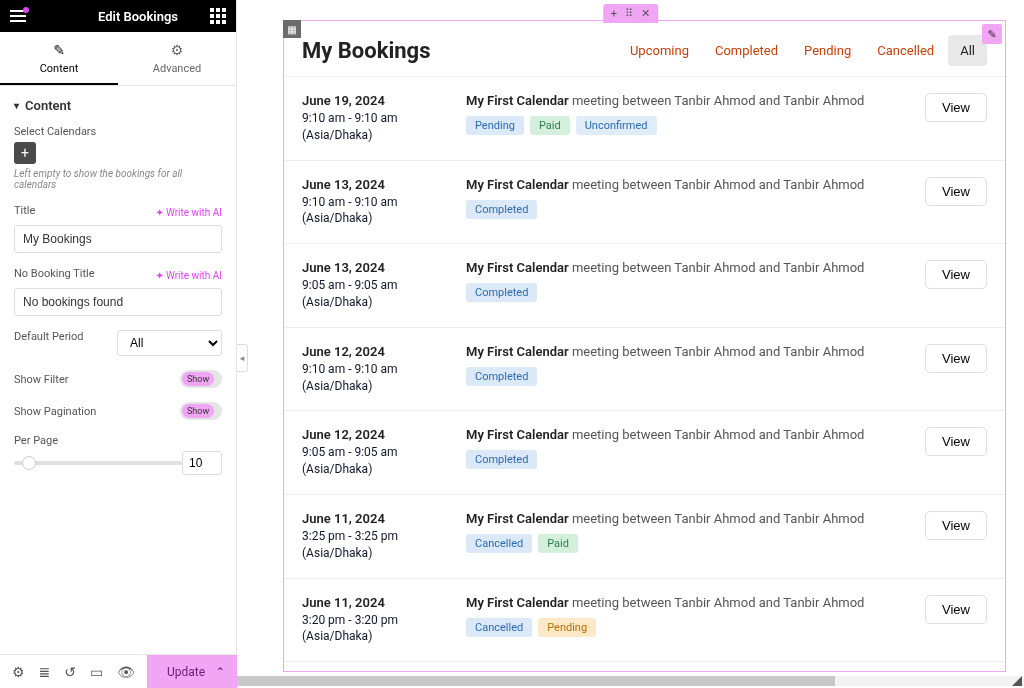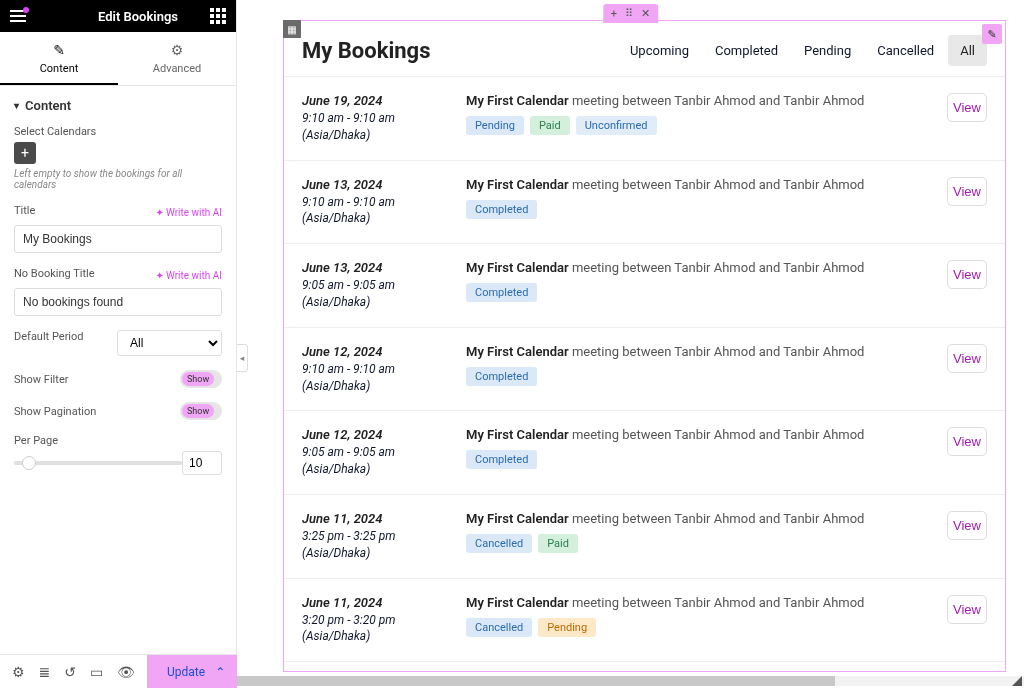--- a/index.html
+++ b/index.html
@@ -33,48 +33,48 @@
 .toggle-row { display: flex; justify-content: space-between; align-items: center; margin-bottom: 14px; }
 .toggle { width: 42px; height: 18px; background: #e5e5e5; border-radius: 10px; position: relative; cursor: pointer; text-align: center; }
 .toggle-pill { position: absolute; left: 2px; top: 2px; height: 14px; background: #f0a6f5; border-radius: 8px; padding: 0 5px; font-size: 9px; line-height: 14px; color: #333; }
 .slider-row { display: flex; align-items: center; }
 .slider-track { flex: 1; height: 4px; background: #e0e0e0; border-radius: 2px; position: relative; }
 .slider-thumb { width: 14px; height: 14px; background: #fff; border: 1px solid #ccc; border-radius: 50%; position: absolute; top: -5px; left: 8px; cursor: pointer; }
 .num-input { width: 40px; border: 1px solid #ddd; border-radius: 3px; padding: 4px 6px; font-size: 12px; text-align: left; }
 .bottombar { height: 34px; background: #fff; border-top: 1px solid #e6e6e6; display: flex; align-items: center; }
 .bottom-icons { display: flex; gap: 14px; padding: 0 12px; flex: 1; }
 .bottom-icon { color: #555; cursor: pointer; font-size: 14px; }
-.update-btn { background: #f0a6f5; color: #1d4ed8; padding: 8px 20px; height: 100%; display: flex; align-items: center; gap: 10px; font-size: 12px; cursor: pointer; justify-content: flex-end; }
+.update-btn { background: #f0a6f5; color: #701a75; padding: 8px 20px; height: 100%; display: flex; align-items: center; gap: 10px; font-size: 12px; cursor: pointer; justify-content: flex-end; }
 .canvas { flex: 1; position: relative; overflow: hidden; background: #fff; }
 .widget-handle { position: absolute; top: 4px; left: 50%; transform: translateX(-50%); background: #f0a6f5; border-radius: 3px 3px 0 0; padding: 3px 8px; display: flex; gap: 8px; font-size: 11px; color: #555; z-index: 5; }
 .widget-handle span { cursor: pointer; }
 .widget-frame { position: absolute; top: 20px; left: 46px; right: 18px; bottom: 16px; border: 1px solid #f0a6f5; background: #fff; overflow-y: auto; }
 .widget-edge { position: absolute; top: 20px; left: 46px; width: 18px; height: 18px; background: #6b6b6b; color: #fff; font-size: 10px; display: flex; align-items: center; justify-content: center; cursor: pointer; z-index: 4; }
 .edit-pencil { position: absolute; top: 24px; right: 22px; width: 20px; height: 20px; background: #f0a6f5; display: flex; align-items: center; justify-content: center; font-size: 11px; cursor: pointer; z-index: 4; border-radius: 2px; }
 .bookings-header { display: flex; justify-content: space-between; align-items: center; padding: 14px 18px 10px; border-bottom: 1px solid #eee; }
 .bookings-title { font-size: 22px; font-weight: 700; color: #222; }
 .filter-tabs { display: flex; gap: 2px; }
-.filter-tab { padding: 8px 12px; font-size: 13px; color: #0f172a; cursor: pointer; border-radius: 4px; }
+.filter-tab { padding: 8px 12px; font-size: 13px; color: #c2410c; cursor: pointer; border-radius: 4px; }
 .filter-tab.active { background: #e8e8e8; color: #222; }
 .booking-item { display: flex; padding: 16px 18px; border-bottom: 1px solid #eee; gap: 24px; }
-.booking-date { width: 140px; flex-shrink: 0; font-style: italic; }
+.booking-date { width: 140px; flex-shrink: 0; }
 .booking-date-main { font-weight: 600; font-size: 13px; color: #222; margin-bottom: 2px; }
 .booking-date-sub { font-size: 12px; color: #0f172a; line-height: 1.4; }
 .booking-body { flex: 1; }
 .booking-title-row { font-size: 13px; color: #555; margin-bottom: 8px; }
 .booking-calendar-name { font-weight: 600; color: #222; }
 .tags { display: flex; gap: 6px; }
 .tag { padding: 3px 9px; border-radius: 3px; font-size: 11px; }
 .tag-pending { background: #dbe8f7; color: #2b6cb0; }
 .tag-paid { background: #d4f0dd; color: #2e7d4f; }
 .tag-unconfirmed { background: #e0ecf7; color: #2b6cb0; }
 .tag-completed { background: #dbe8f7; color: #2b6cb0; }
 .tag-cancelled { background: #dbe8f7; color: #2b6cb0; }
 .tag-pending-orange { background: #fde8c8; color: #b86e00; }
-.view-btn { border: 1px solid #ddd; background: #fff; padding: 6px 5px; border-radius: 5px; font-size: 13px; color: #a21caf; cursor: pointer; align-self: flex-start; }
+.view-btn { border: 1px solid #ddd; background: #fff; padding: 6px 16px; border-radius: 5px; font-size: 13px; color: #000000; cursor: pointer; align-self: flex-start; }
 .expand-arrow { position: absolute; top: 50%; left: -1px; width: 12px; height: 28px; background: #fff; border: 1px solid #ddd; border-radius: 0 3px 3px 0; display: flex; align-items: center; justify-content: center; font-size: 9px; color: #888; cursor: pointer; z-index: 3; }
 .hscroll { position: absolute; bottom: 2px; left: 0; right: 0; height: 10px; background: #f2f2f2; }
 .hscroll-thumb { height: 100%; background: #c8c8c8; width: 76%; margin-left: 0; }
 .resize-tri { position: absolute; bottom: 2px; right: 2px; width: 0; height: 0; border-left: 10px solid transparent; border-bottom: 10px solid #555; z-index: 6; }
 </style>
 </head>
 <body>
 
 <div class="app">
   <div class="sidebar">

